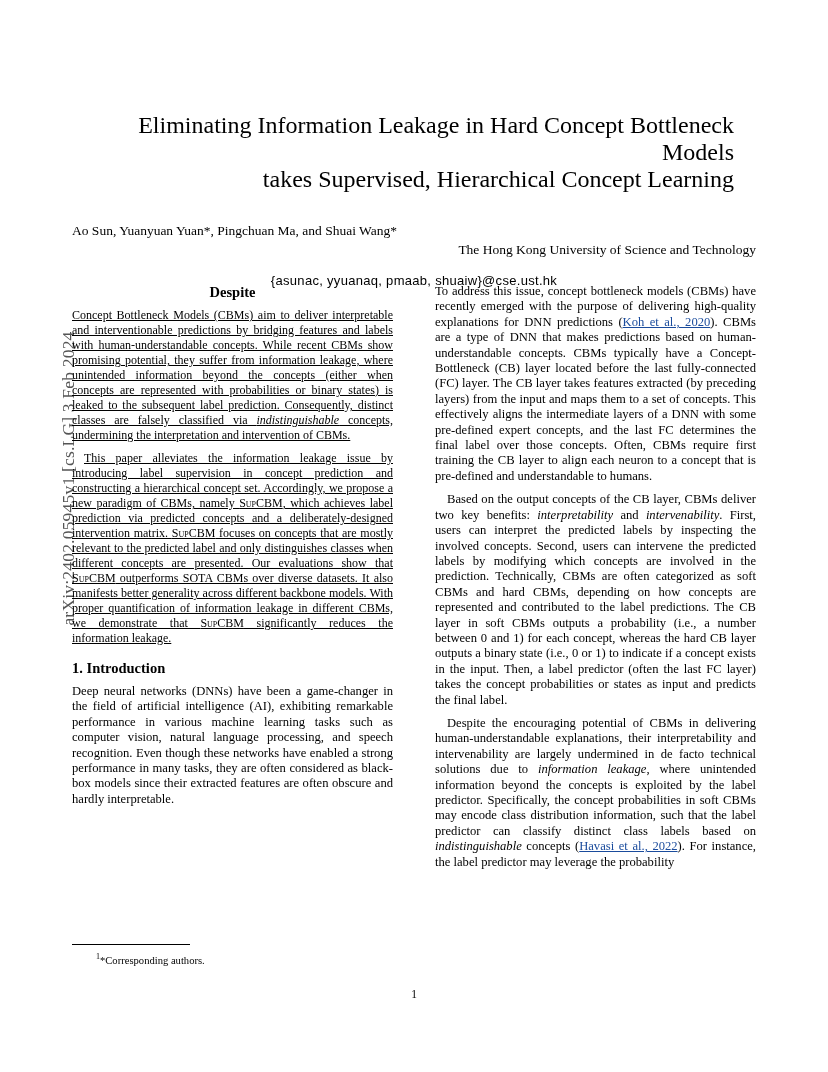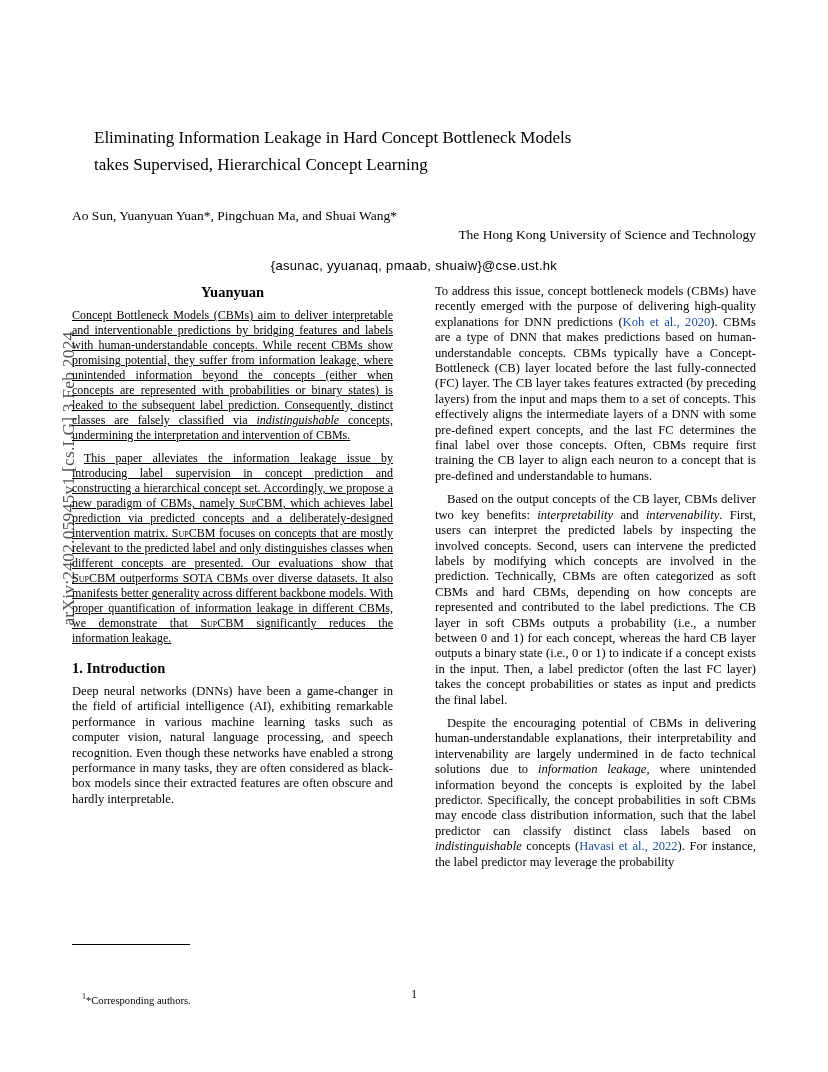--- a/index.html
+++ b/index.html
@@ -39,25 +39,25 @@
   }
 
   .content {
     position: absolute;
     left: 72px;
     top: 112px;
     width: 684px;
   }
 
   .title {
-    text-align: left;
-    font-size: 17px;
+    text-align: right;
+    font-size: 24px;
     line-height: 27px;
     font-family: "Liberation Serif", serif;
-    margin: 12px auto;
+    margin: 0 auto;
     width: 640px;
   }
 
   .authors {
     font-size: 13.5px;
     line-height: 19px;
     margin-top: 28px;
   }
   .affil {
     text-align: right;
@@ -111,38 +111,37 @@
   p.indent { text-indent: 12px; }
 
   .sec-head {
     font-weight: bold;
     font-size: 14.5px;
     margin: 14px 0 7px 0;
   }
 
   .smallcaps { font-variant: small-caps; }
   .it { font-style: italic; }
-  .cite { color: #1a4b9c; }
+  .cite { color: #1a4b9c; text-decoration: underline; }
 
   .footnote-rule {
     position: absolute;
     left: 72px;
     top: 944px;
     width: 118px;
     height: 1px;
     background: #000;
   }
   .footnote {
     position: absolute;
-    left: 82px;
+    left: 96px;
     top: 950px;
     width: 300px;
     font-size: 10.6px;
-    line-height: 22px;
-    margin-top: 36px;
+    line-height: 13px;
   }
   .footnote sup { font-size: 8px; }
 
   .pagenum {
     position: absolute;
     left: 0;
     right: 0;
     top: 988px;
     text-align: center;
     font-size: 11.5px;
@@ -161,21 +160,21 @@
       <span>takes Supervised, Hierarchical Concept Learning</span>
     </div>
     <div class="authors">Ao Sun, Yuanyuan Yuan*, Pingchuan Ma, and Shuai Wang*</div>
     <div class="affil">The Hong Kong University of Science and Technology</div>
     <div class="emails">{asunac, yyuanaq, pmaab, shuaiw}@cse.ust.hk</div>
   </div>
 
   <div class="columns">
 
     <div class="col col-left">
-      <div class="sec-abstract">Yuanyuan</div>
+      <div class="sec-abstract">Despite</div>
 
       <p class="para abs"><span>Concept Bottleneck Models (CBMs) aim to deliver interpretable and interventionable predictions by bridging features and labels with human-understandable concepts. While recent CBMs show promising potential, they suffer from information leakage, where unintended information beyond the concepts (either when concepts are represented with probabilities or binary states) is leaked to the subsequent label prediction. Consequently, distinct classes are falsely classified via </span><span class="it">indistinguishable</span><span> concepts, undermining the interpretation and intervention of CBMs.</span></p>
 
       <p class="para abs indent"><span>This paper alleviates the information leakage issue by introducing label supervision in concept prediction and constructing a hierarchical concept set. Accordingly, we propose a new paradigm of CBMs, namely </span><span class="smallcaps">SupCBM</span><span>, which achieves label prediction via predicted concepts and a deliberately-designed intervention matrix. </span><span class="smallcaps">SupCBM</span><span> focuses on concepts that are mostly relevant to the predicted label and only distinguishes classes when different concepts are presented. Our evaluations show that </span><span class="smallcaps">SupCBM</span><span> outperforms SOTA CBMs over diverse datasets. It also manifests better generality across different backbone models. With proper quantification of information leakage in different CBMs, we demonstrate that </span><span class="smallcaps">SupCBM</span><span> significantly reduces the information leakage.</span></p>
 
       <div class="sec-head">1. Introduction</div>
 
       <p class="para">Deep neural networks (DNNs) have been a game-changer in the field of artificial intelligence (AI), exhibiting remarkable performance in various machine learning tasks such as computer vision, natural language processing, and speech recognition. Even though these networks have enabled a strong performance in many tasks, they are often considered as black-box models since their extracted features are often obscure and hardly interpretable.</p>
     </div>
 

